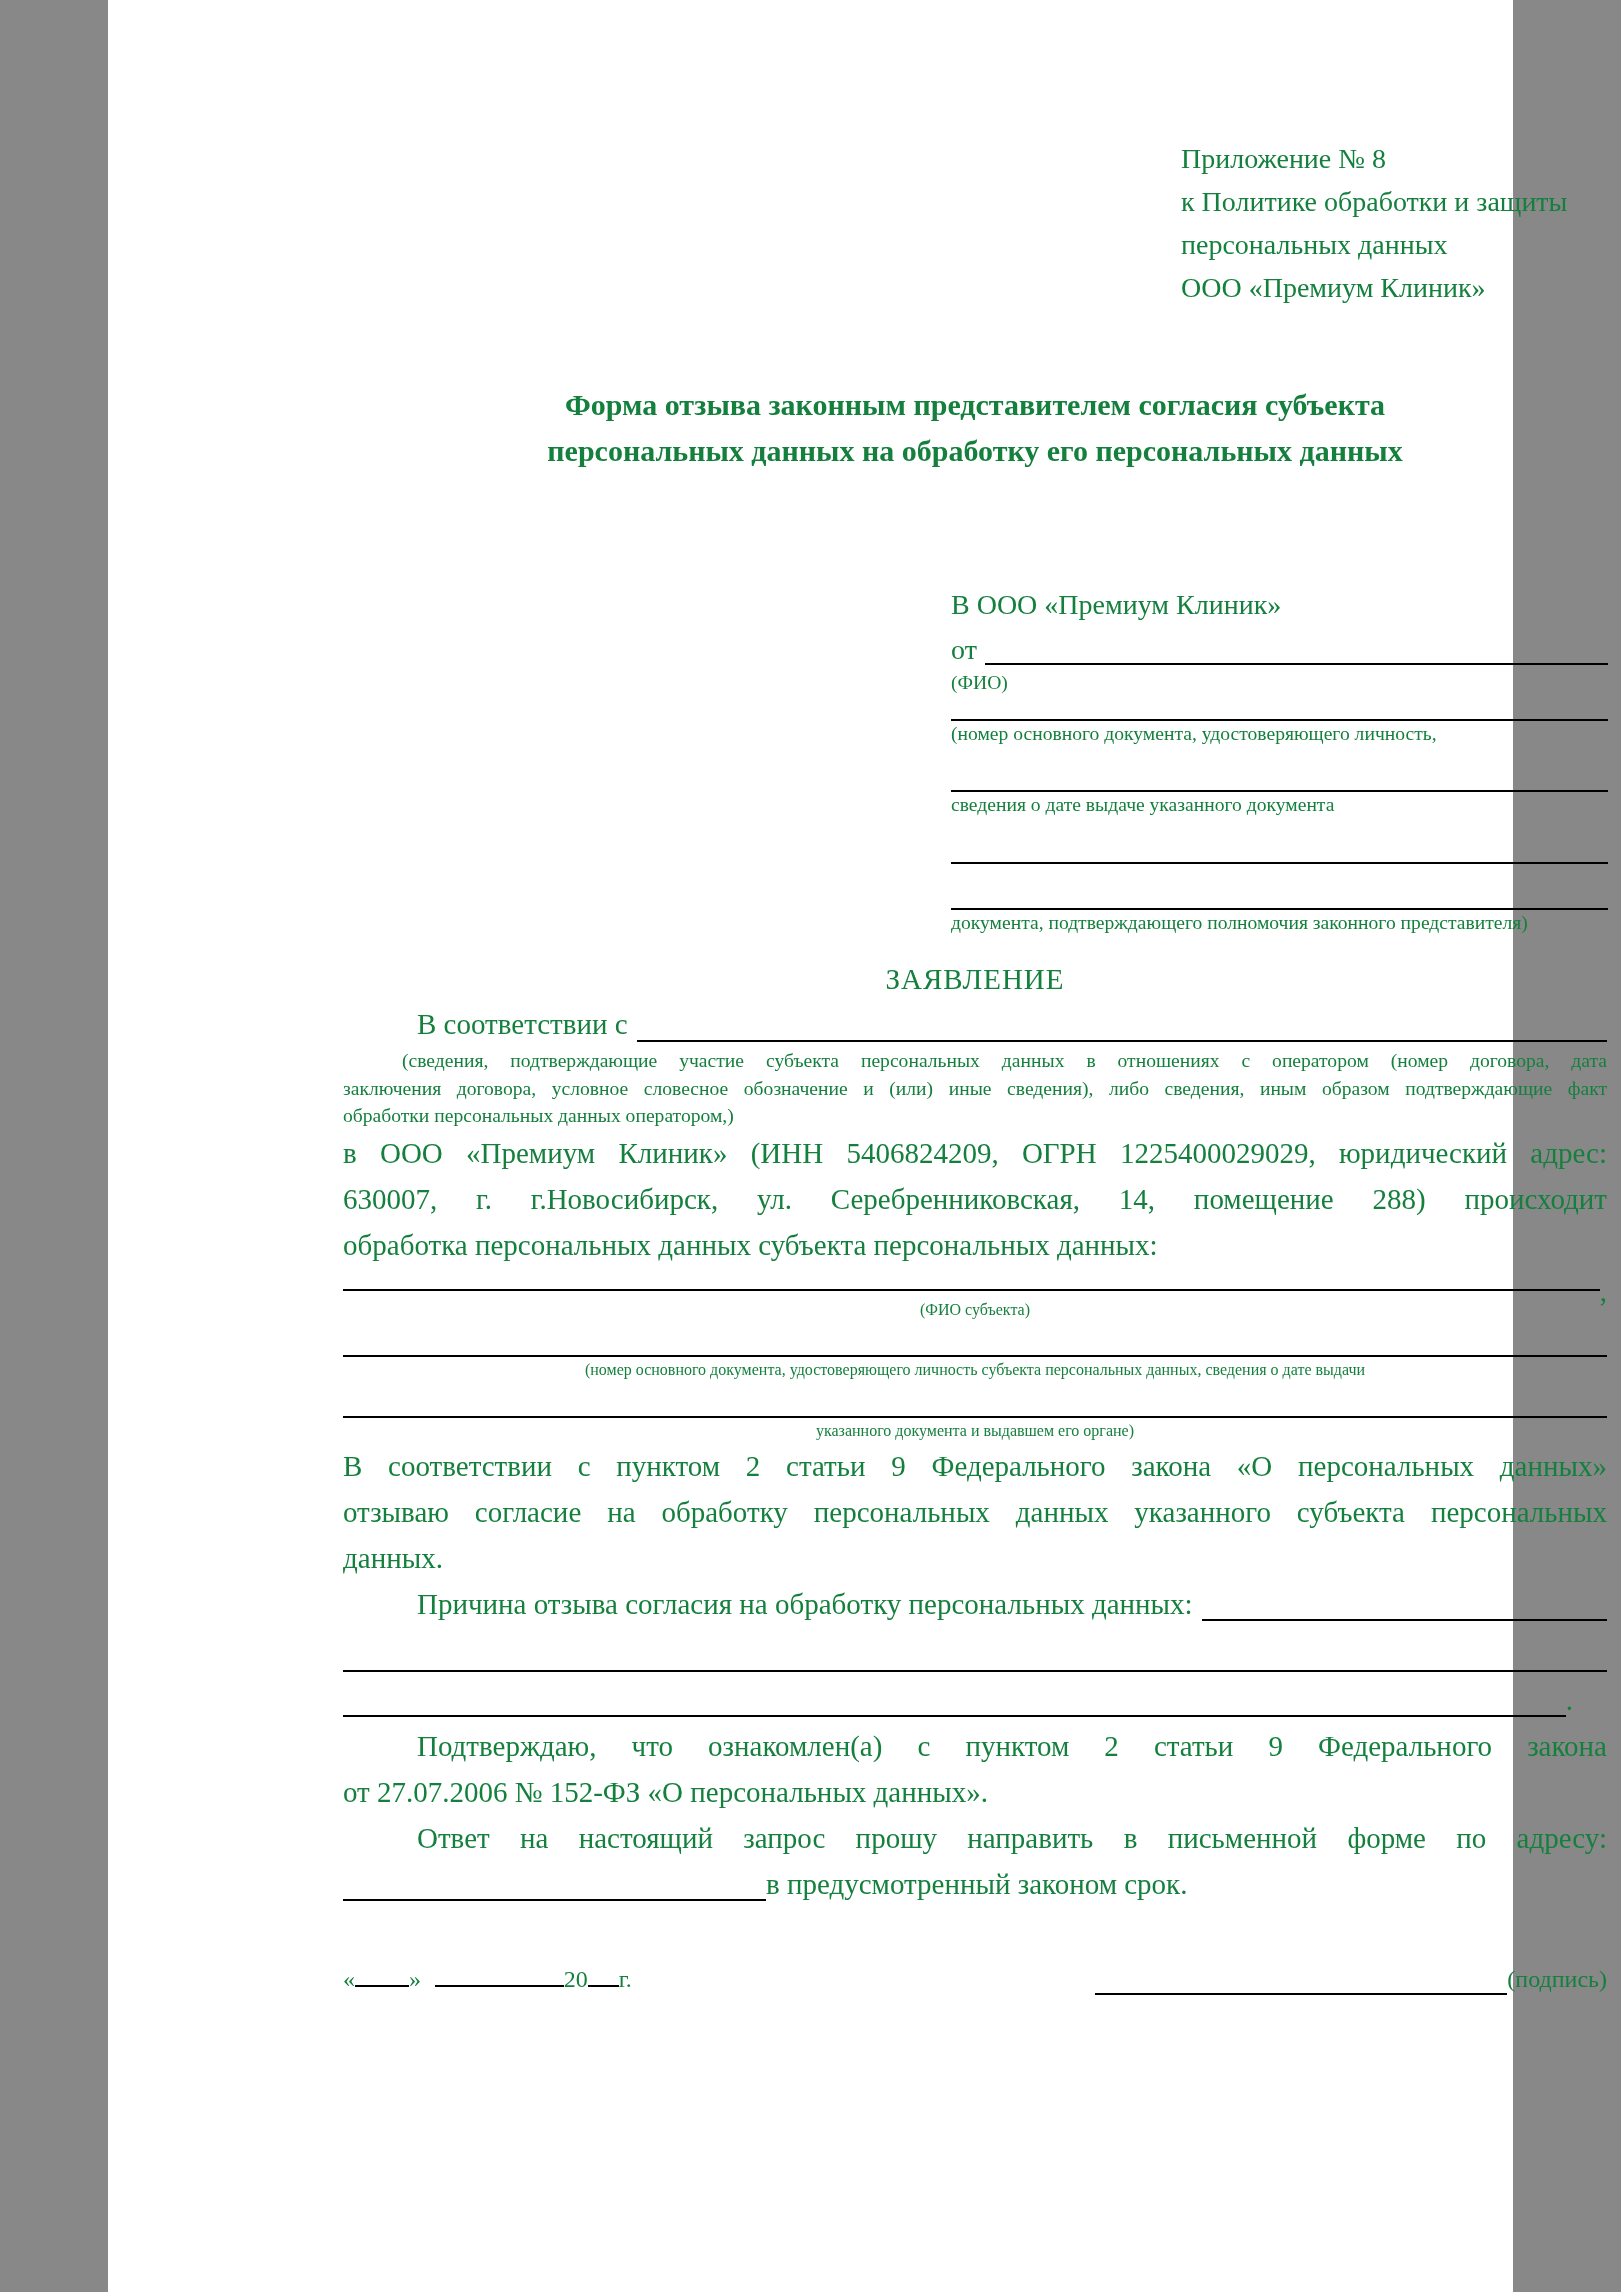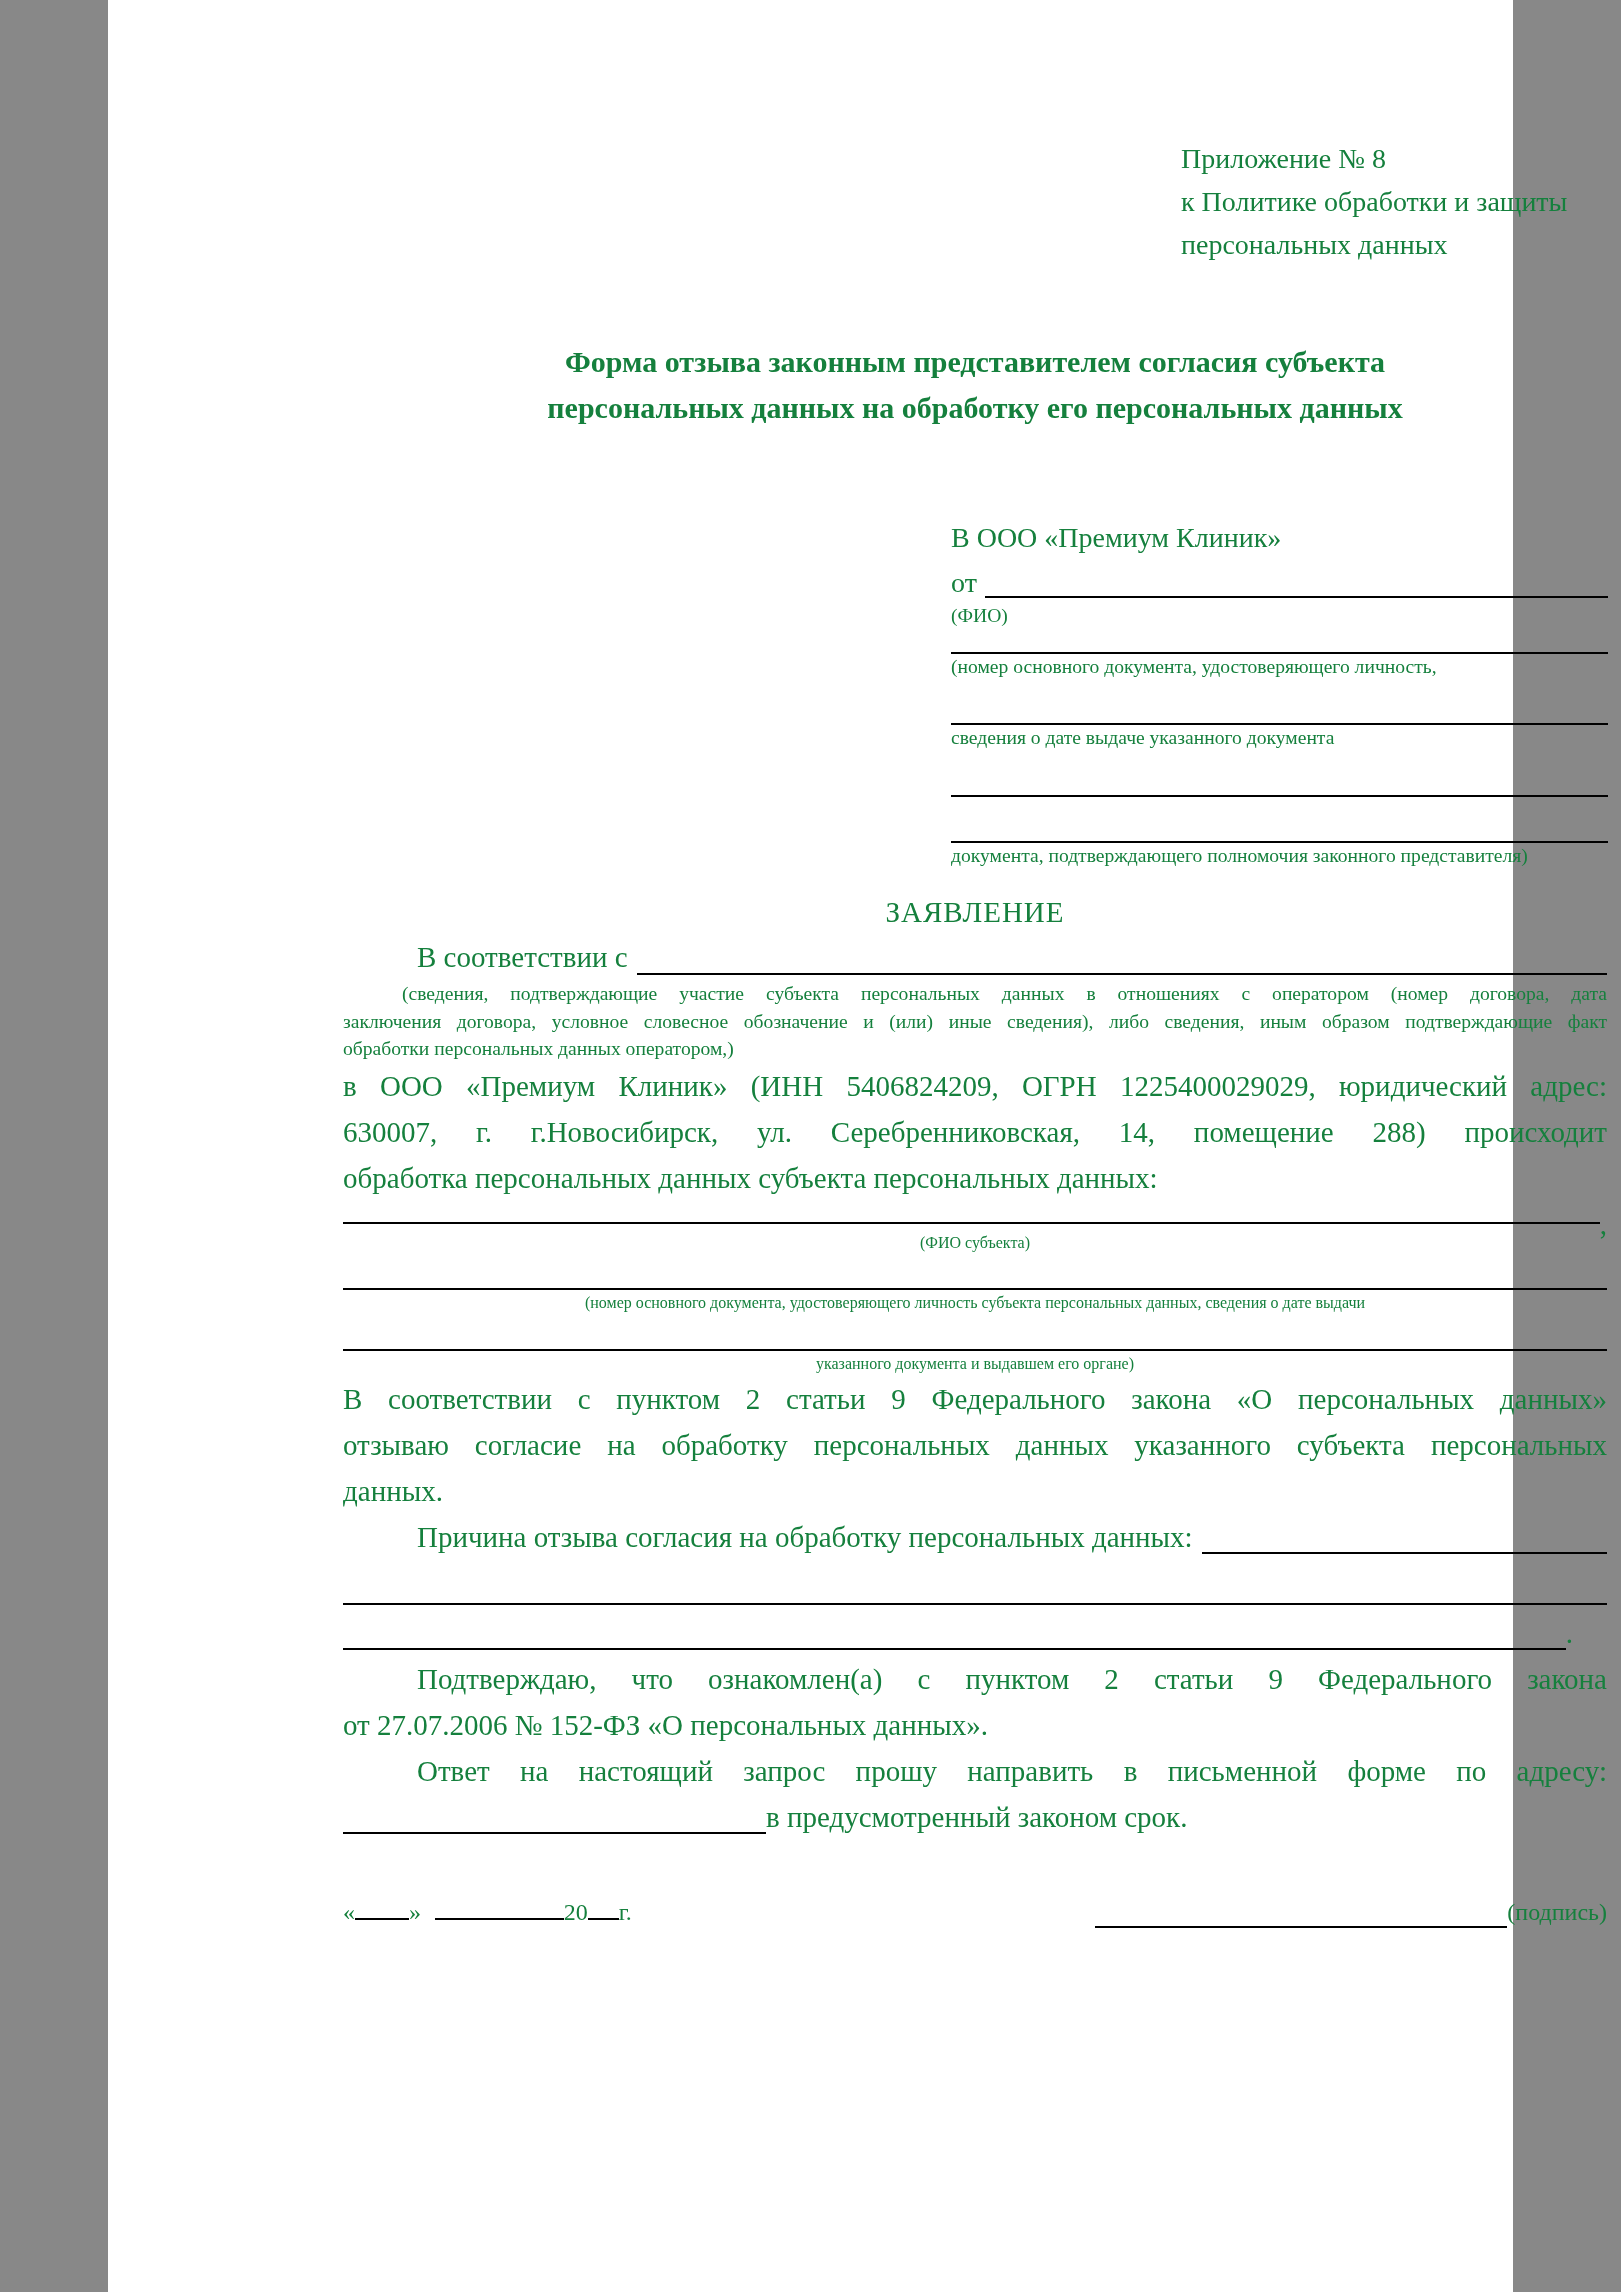--- a/index.html
+++ b/index.html
@@ -17,21 +17,21 @@
     width:1264px;
   }
 
   
   .appendix { margin-top:137px; margin-left:838px; font-size:28px; line-height:43px; }
 
   
   .doc-title { margin-top:73px; text-align:center; font-weight:bold; font-size:30px; line-height:46px; }
 
   
-  .addressee { margin-top:86px; margin-left:608px; width:657px; font-size:28px; }
+  .addressee { margin-top:110px; margin-left:608px; width:657px; font-size:28px; }
   .addr-to   { line-height:41px; }
   .addr-from { display:flex; line-height:41px; margin-top:3.9px; }
   .addr-from .fill { flex:1; border-bottom:2.9px solid #000; margin-left:7.8px; margin-bottom:4.9px; }
   .addr-caption { font-size:19.6px; line-height:25.5px; text-align:left; white-space:nowrap; }
   .addr-line { border-bottom:2.9px solid #000; height:23.5px; }
   .addr-line.tall { height:44px; }
 
   
   .zayavlenie { margin-top:23px; text-align:center; font-size:29px; line-height:43px; letter-spacing:1px; }
 
@@ -67,20 +67,21 @@
 </head>
 <body>
 
 <div class="page">
   <div class="content">
 
     <div class="appendix">
       <div>Приложение № 8</div>
       <div>к Политике обработки и защиты</div>
       <div>персональных данных</div>
+      <div>ООО «Премиум Клиник»</div>
     </div>
 
     <div class="doc-title">
       <div>Форма отзыва законным представителем согласия субъекта</div>
       <div>персональных данных на обработку его персональных данных</div>
     </div>
 
     <div class="addressee">
       <div class="addr-to">В ООО «Премиум Клиник»</div>
       <div class="addr-from">

